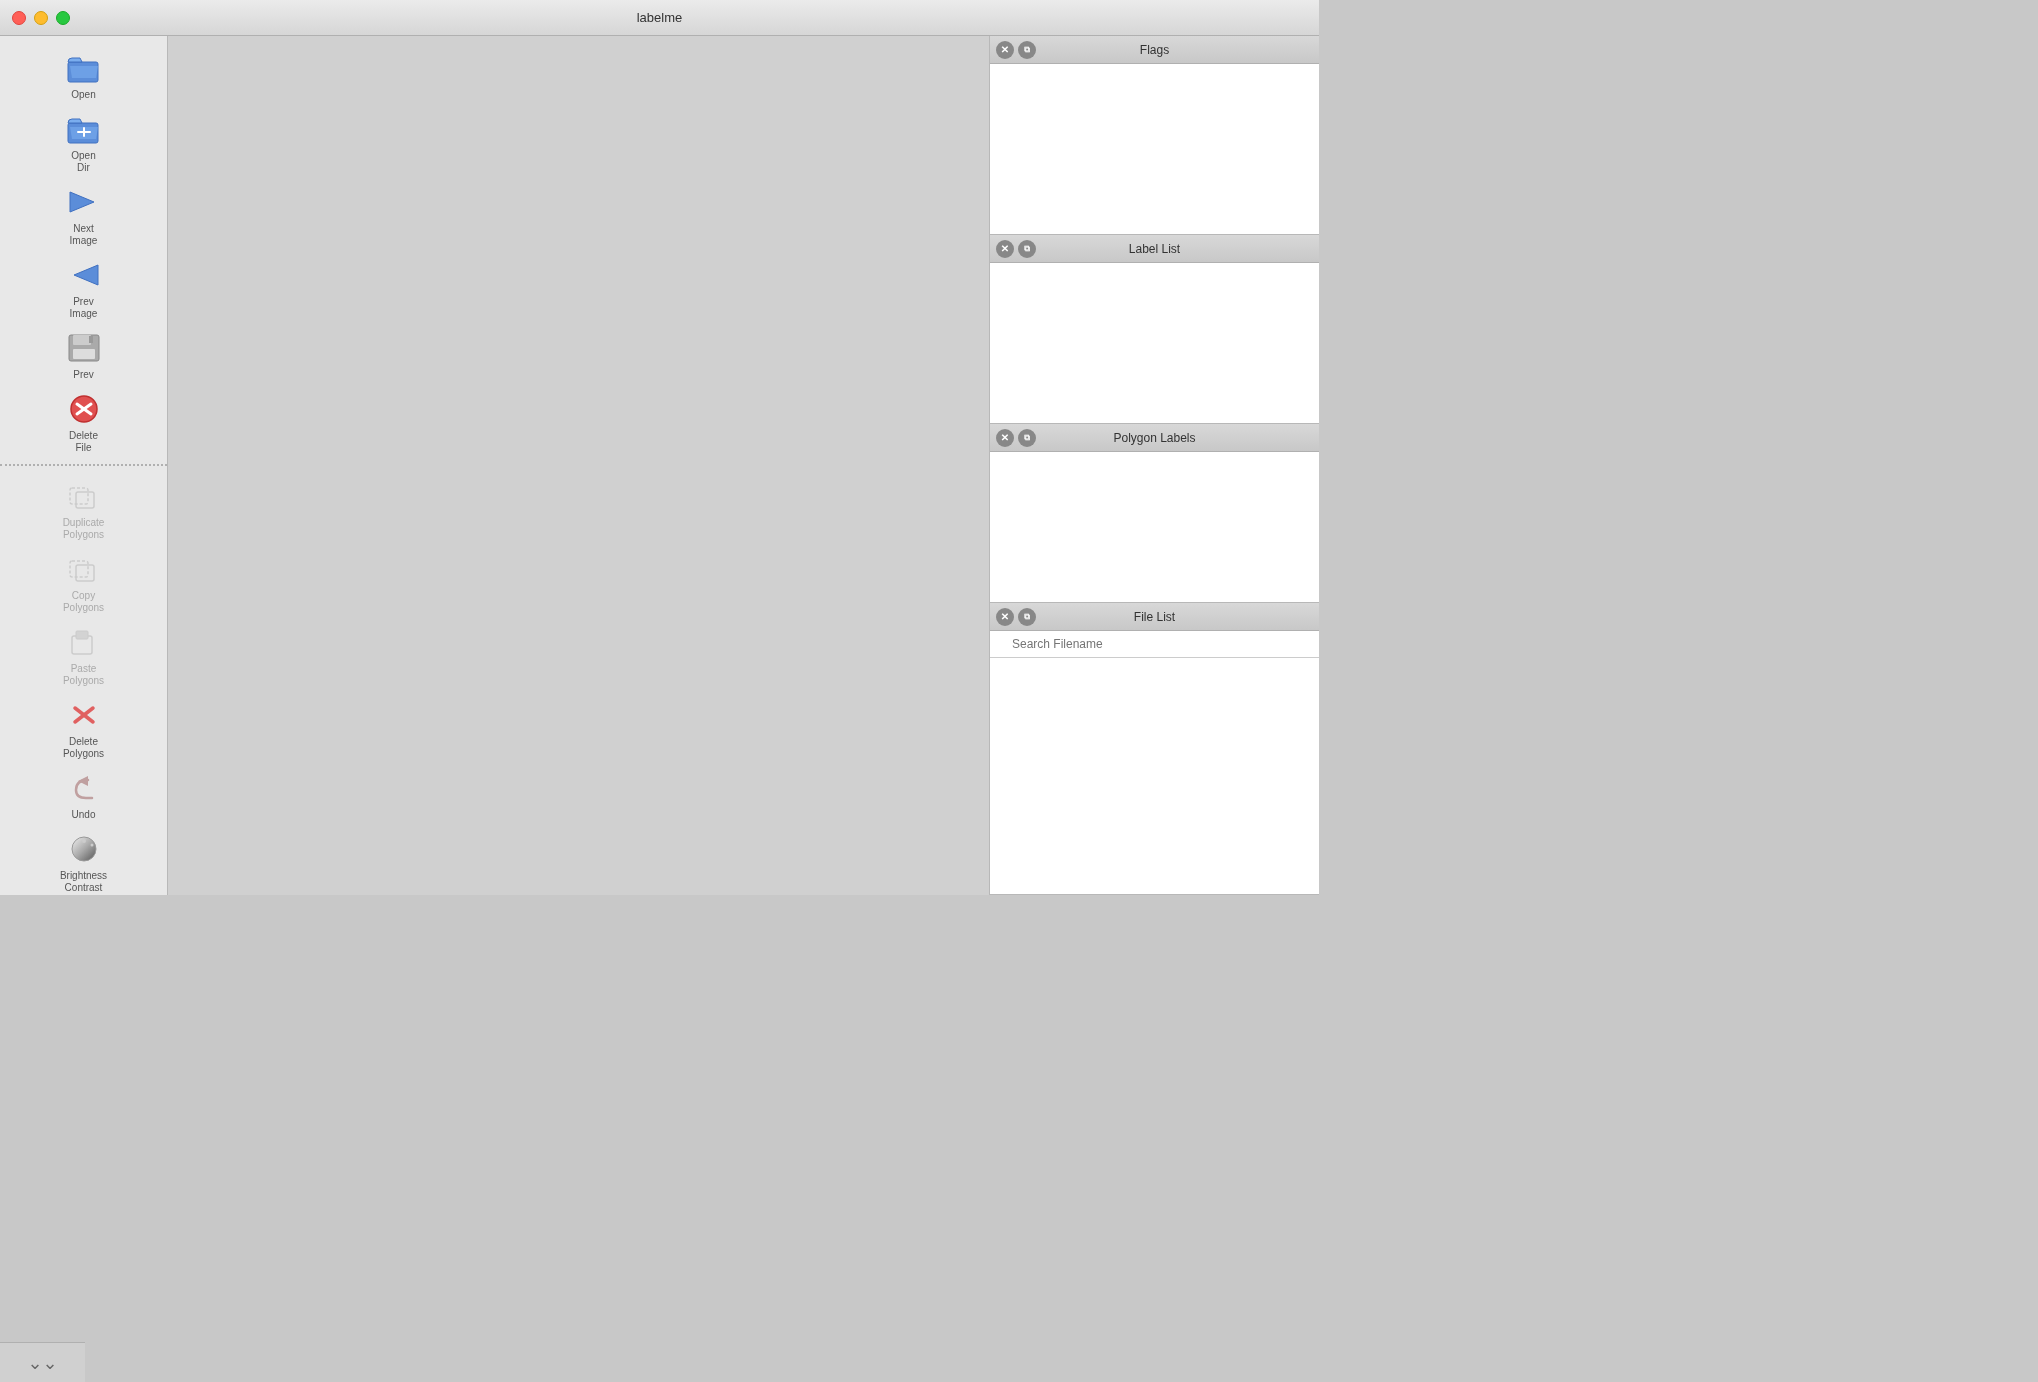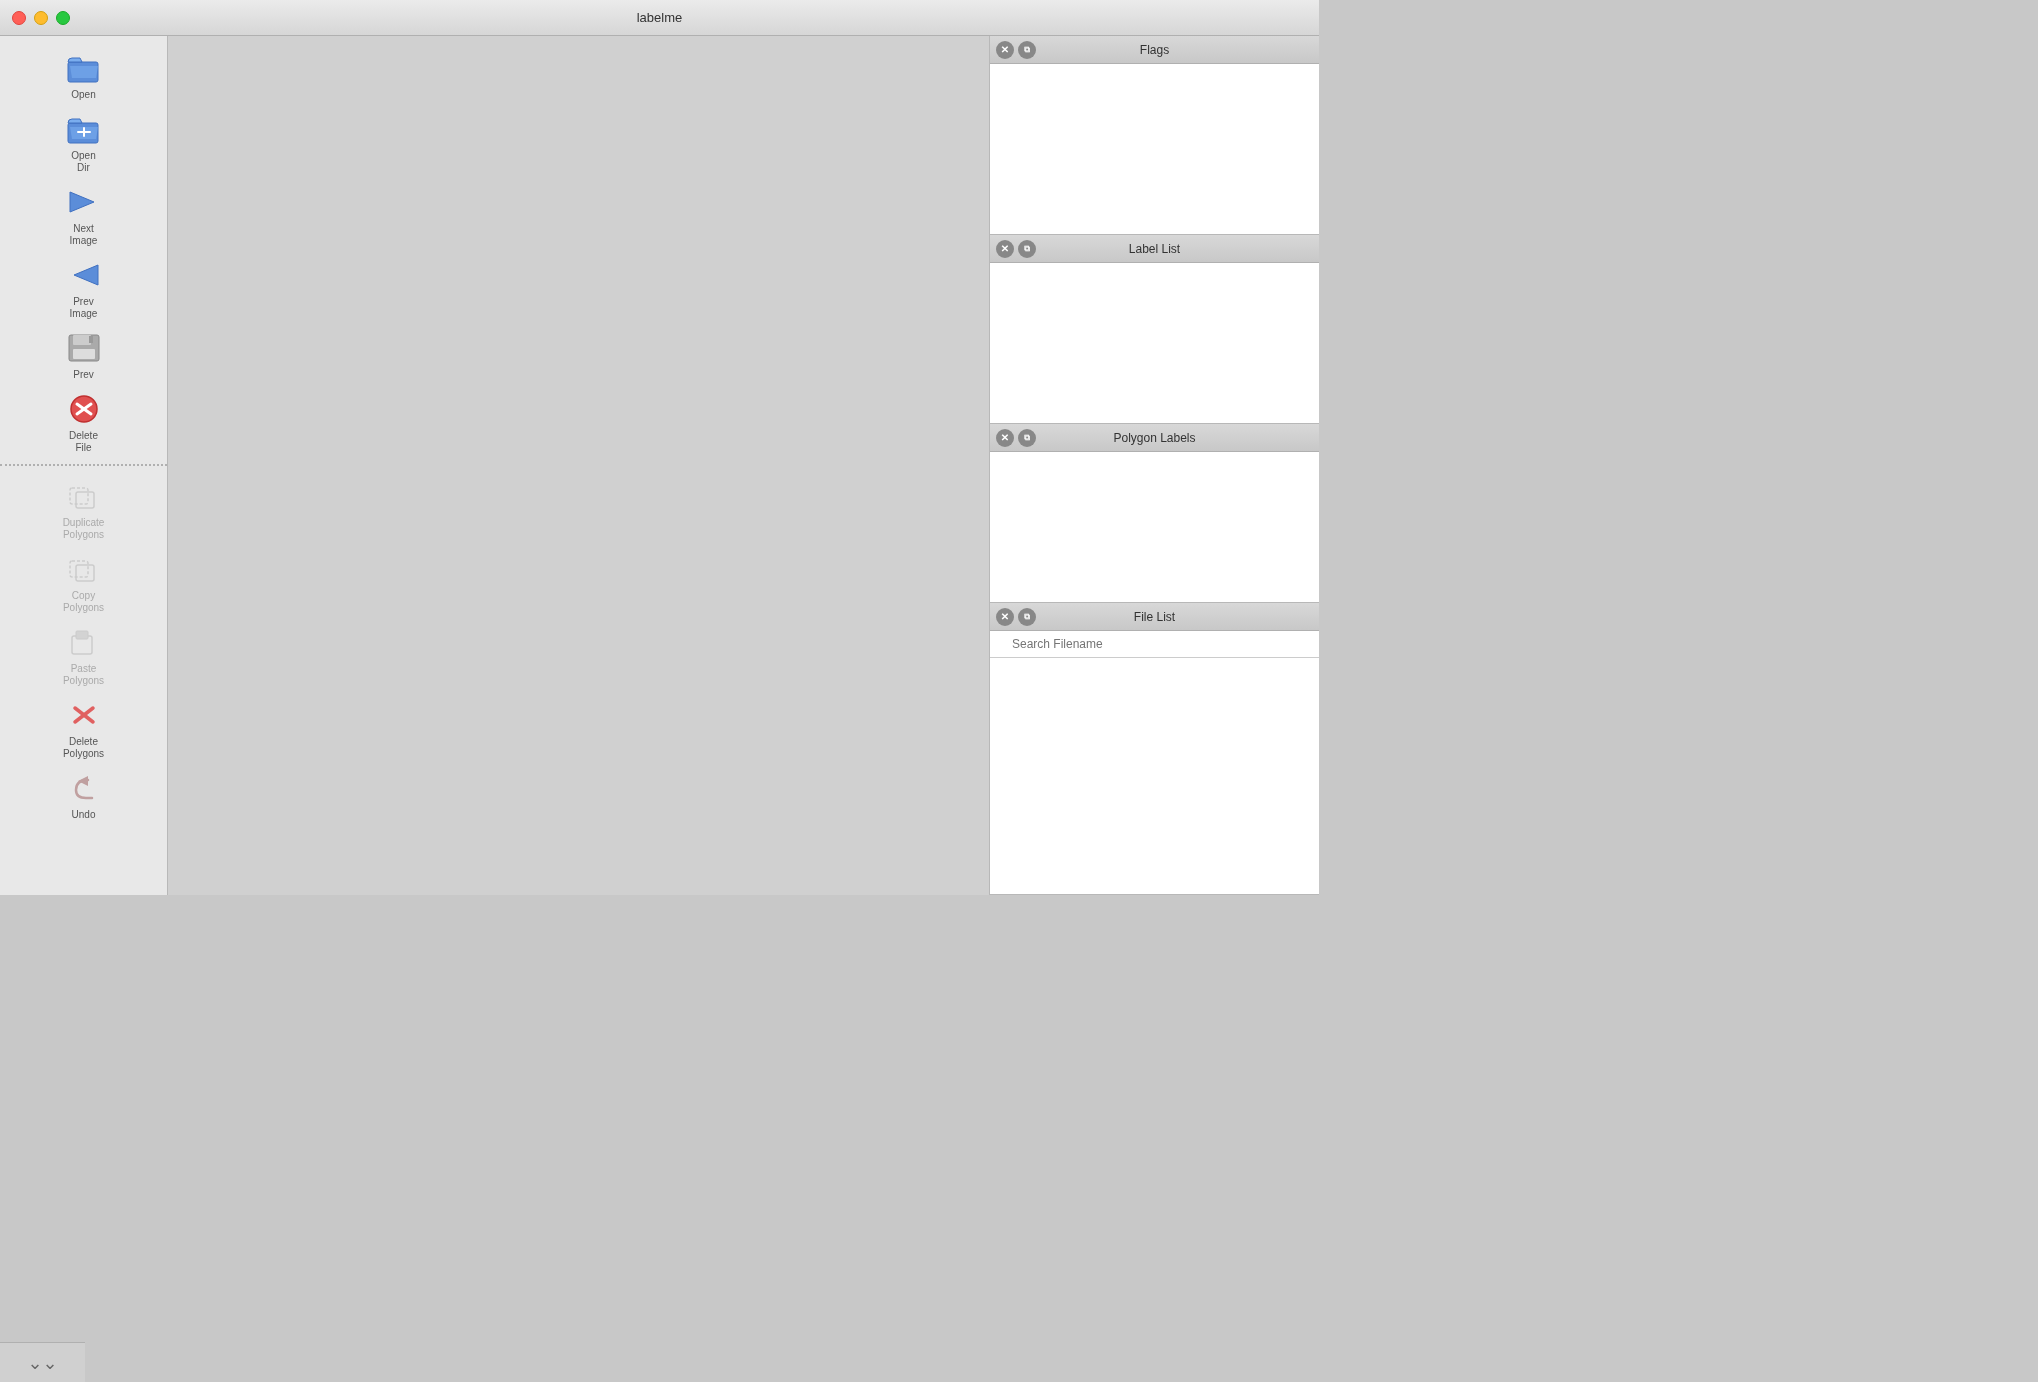--- a/index.html
+++ b/index.html
@@ -350,20 +350,38 @@
     <div class="tool-item">
       <div class="tool-icon-wrap">
         <svg width="36" height="32" viewBox="0 0 36 32">
           <path d="M22 8 Q10 8 10 18 Q10 26 20 26 L26 26" fill="none" stroke="#c0a0a0" stroke-width="2.5" stroke-linecap="round"></path>
           <polygon points="22,4 12,9 22,14" fill="#c0a0a0"></polygon>
         </svg>
       </div>
       <span class="tool-label">Undo</span>
     </div>
 
+    <div class="tool-item">
+      <div class="tool-icon-wrap">
+        <svg width="36" height="32" viewBox="0 0 36 32">
+          <circle cx="18" cy="16" r="12" fill="url(#bcGrad)" stroke="#999" stroke-width="1"></circle>
+          <defs>
+            <linearGradient id="bcGrad" x1="0%" y1="0%" x2="100%" y2="100%">
+              <stop offset="0%" style="stop-color:#f0f0f0"></stop>
+              <stop offset="50%" style="stop-color:#aaa"></stop>
+              <stop offset="100%" style="stop-color:#555"></stop>
+            </linearGradient>
+          </defs>
+          <circle cx="18" cy="8" r="2" fill="#ccc"></circle>
+          <circle cx="26" cy="12" r="1.5" fill="#ccc"></circle>
+        </svg>
+      </div>
+      <span class="tool-label" style="white-space:pre-line;">Brightness
+Contrast</span>
+    </div>
 
   </div>
 
   <div class="canvas-area">
     
   </div>
 
   <div class="right-panels">
 
     <div class="panel flags-panel">

